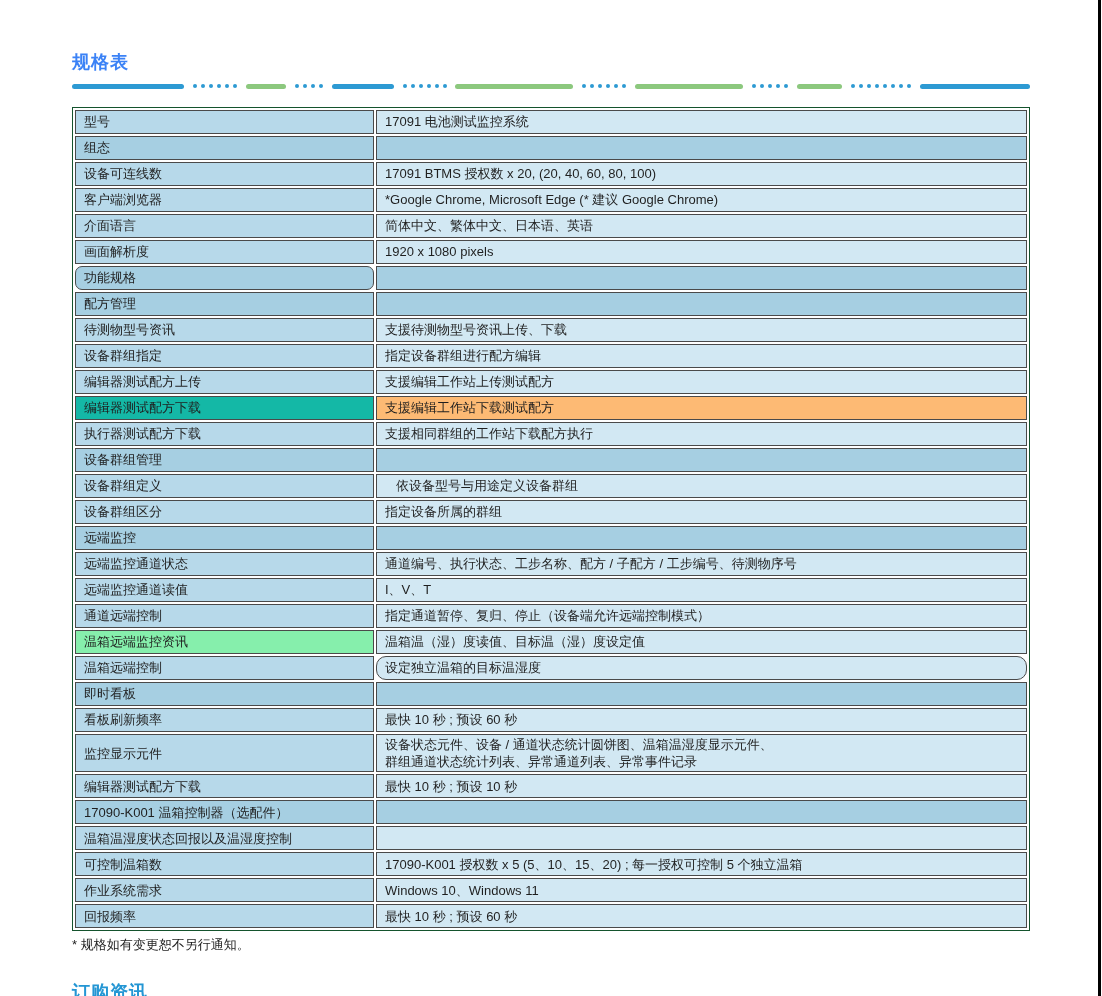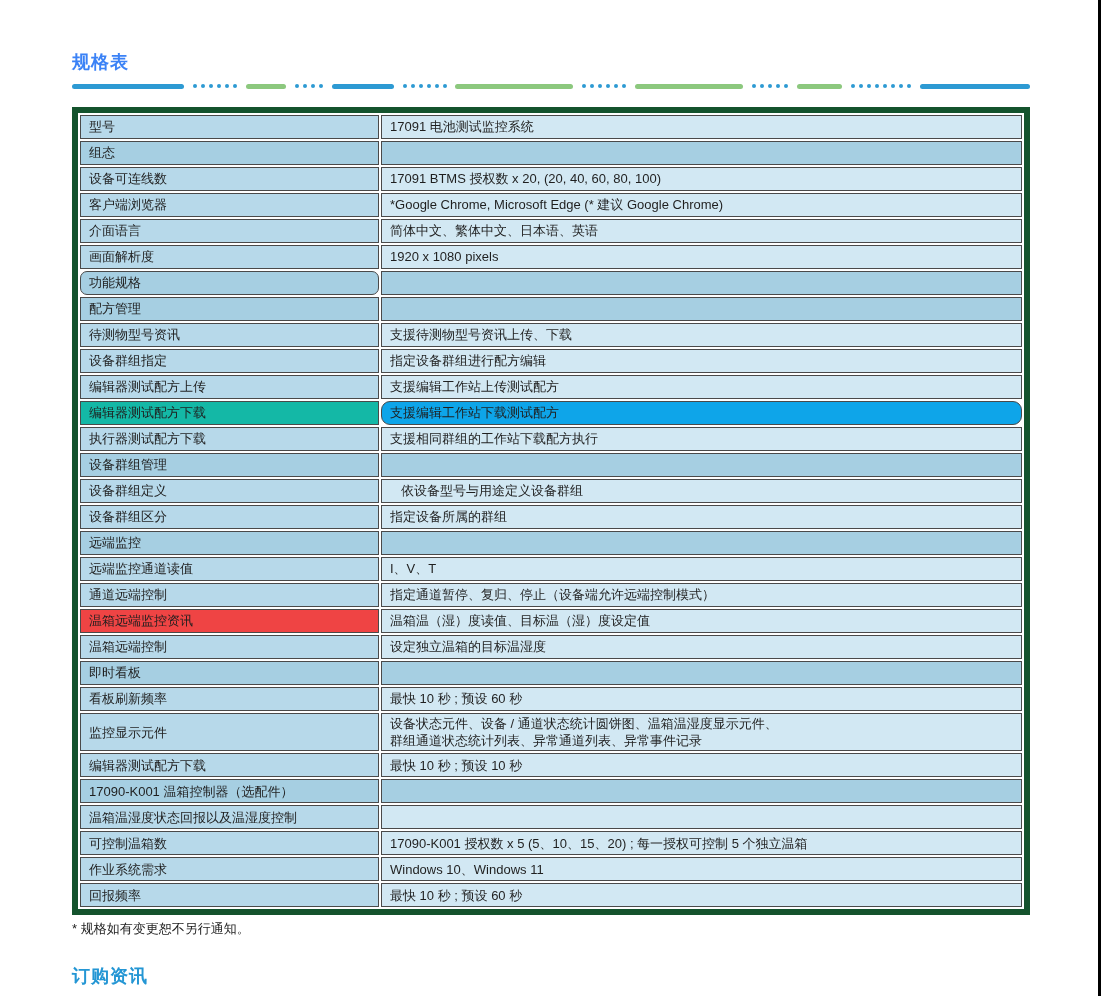--- a/index.html
+++ b/index.html
@@ -8,21 +8,21 @@
   .page-edge{position:absolute;top:0;right:1px;width:3px;height:996px;background:#000;}
   .content{position:absolute;left:72px;top:0;width:958px;}
   .sec-title{margin:0;font-size:18px;line-height:20px;font-weight:700;letter-spacing:1px;}
   #spec-title{margin-top:52px;}
   #order-title{margin-top:28px;}
   .decor{margin-top:11px;height:6px;display:flex;align-items:center;
          justify-content:space-between;overflow:hidden;}
   .decor .dash{height:5px;border-radius:3px;flex:0 0 auto;}
   .decor .dots{display:flex;gap:4px;flex:0 0 auto;align-items:center;}
   .decor .dot{width:4px;height:4px;border-radius:50%;flex:0 0 auto;}
-  .tbl-wrap{margin-top:18px;border:6px solid #14532d;background:#fff;}
+  .tbl-wrap{margin-top:18px;border:1px solid #14532d;background:#fff;}
   table.spec{width:100%;border-collapse:separate;border-spacing:2px;table-layout:fixed;}
   table.spec td{height:20px;line-height:1.32;font-size:13px;padding:1px 8px;
                 border:1px solid #4a4a4a;vertical-align:middle;white-space:pre-line;
                 overflow:hidden;}
   td.c1{width:281px;border-right:none;}
   td.c2{border-left:1px solid #4a4a4a;}
   .footnote{margin:5px 0 0 0;font-size:13px;line-height:18px;}
 </style>
 </head>
 <body>
@@ -132,21 +132,21 @@
           <tr>
             <td class="c1" style="background: rgb(183, 217, 234);">设备群组指定</td>
             <td class="c2" style="background: rgb(210, 232, 243);">指定设备群组进行配方编辑</td>
           </tr>
           <tr>
             <td class="c1" style="background: rgb(183, 217, 234);">编辑器测试配方上传</td>
             <td class="c2" style="background: rgb(210, 232, 243);">支援编辑工作站上传测试配方</td>
           </tr>
           <tr>
             <td class="c1" style="background: #14b8a6;">编辑器测试配方下载</td>
-            <td class="c2" style="background: #0ea5e9; border-radius: 9px;">支援编辑工作站下载测试配方</td>
+            <td class="c2" style="background: #fdba74;">支援编辑工作站下载测试配方</td>
           </tr>
           <tr>
             <td class="c1" style="background: rgb(183, 217, 234);">执行器测试配方下载</td>
             <td class="c2" style="background: rgb(210, 232, 243);">支援相同群组的工作站下载配方执行</td>
           </tr>
           <tr>
             <td class="c1" style="background: rgb(166, 207, 226);">设备群组管理</td>
             <td class="c2" style="background: rgb(166, 207, 226);"></td>
           </tr>
           <tr>
@@ -155,34 +155,38 @@
           </tr>
           <tr>
             <td class="c1" style="background: rgb(183, 217, 234);">设备群组区分</td>
             <td class="c2" style="background: rgb(210, 232, 243);">指定设备所属的群组</td>
           </tr>
           <tr>
             <td class="c1" style="background: rgb(166, 207, 226);">远端监控</td>
             <td class="c2" style="background: rgb(166, 207, 226);"></td>
           </tr>
           <tr>
+            <td class="c1" style="background: rgb(183, 217, 234);">远端监控通道状态</td>
+            <td class="c2" style="background: rgb(210, 232, 243);">通道编号、执行状态、工步名称、配方 / 子配方 / 工步编号、待测物序号</td>
+          </tr>
+          <tr>
             <td class="c1" style="background: rgb(183, 217, 234);">远端监控通道读值</td>
             <td class="c2" style="background: rgb(210, 232, 243);">I、V、T</td>
           </tr>
           <tr>
             <td class="c1" style="background: rgb(183, 217, 234);">通道远端控制</td>
             <td class="c2" style="background: rgb(210, 232, 243);">指定通道暂停、复归、停止（设备端允许远端控制模式）</td>
           </tr>
           <tr>
-            <td class="c1" style="background: #ef4444;">温箱远端监控资讯</td>
+            <td class="c1" style="background: #86efac;">温箱远端监控资讯</td>
             <td class="c2" style="background: rgb(210, 232, 243); margin-left: 48px;">温箱温（湿）度读值、目标温（湿）度设定值</td>
           </tr>
           <tr>
             <td class="c1" style="background: rgb(183, 217, 234);">温箱远端控制</td>
-            <td class="c2" style="background: rgb(210, 232, 243);">设定独立温箱的目标温湿度</td>
+            <td class="c2" style="background: rgb(210, 232, 243); border-radius: 10px;">设定独立温箱的目标温湿度</td>
           </tr>
           <tr>
             <td class="c1" style="background: rgb(166, 207, 226);">即时看板</td>
             <td class="c2" style="background: rgb(166, 207, 226);"></td>
           </tr>
           <tr>
             <td class="c1" style="background: rgb(183, 217, 234);">看板刷新频率</td>
             <td class="c2" style="background: rgb(210, 232, 243);">最快 10 秒 ; 预设 60 秒</td>
           </tr>
           <tr>

